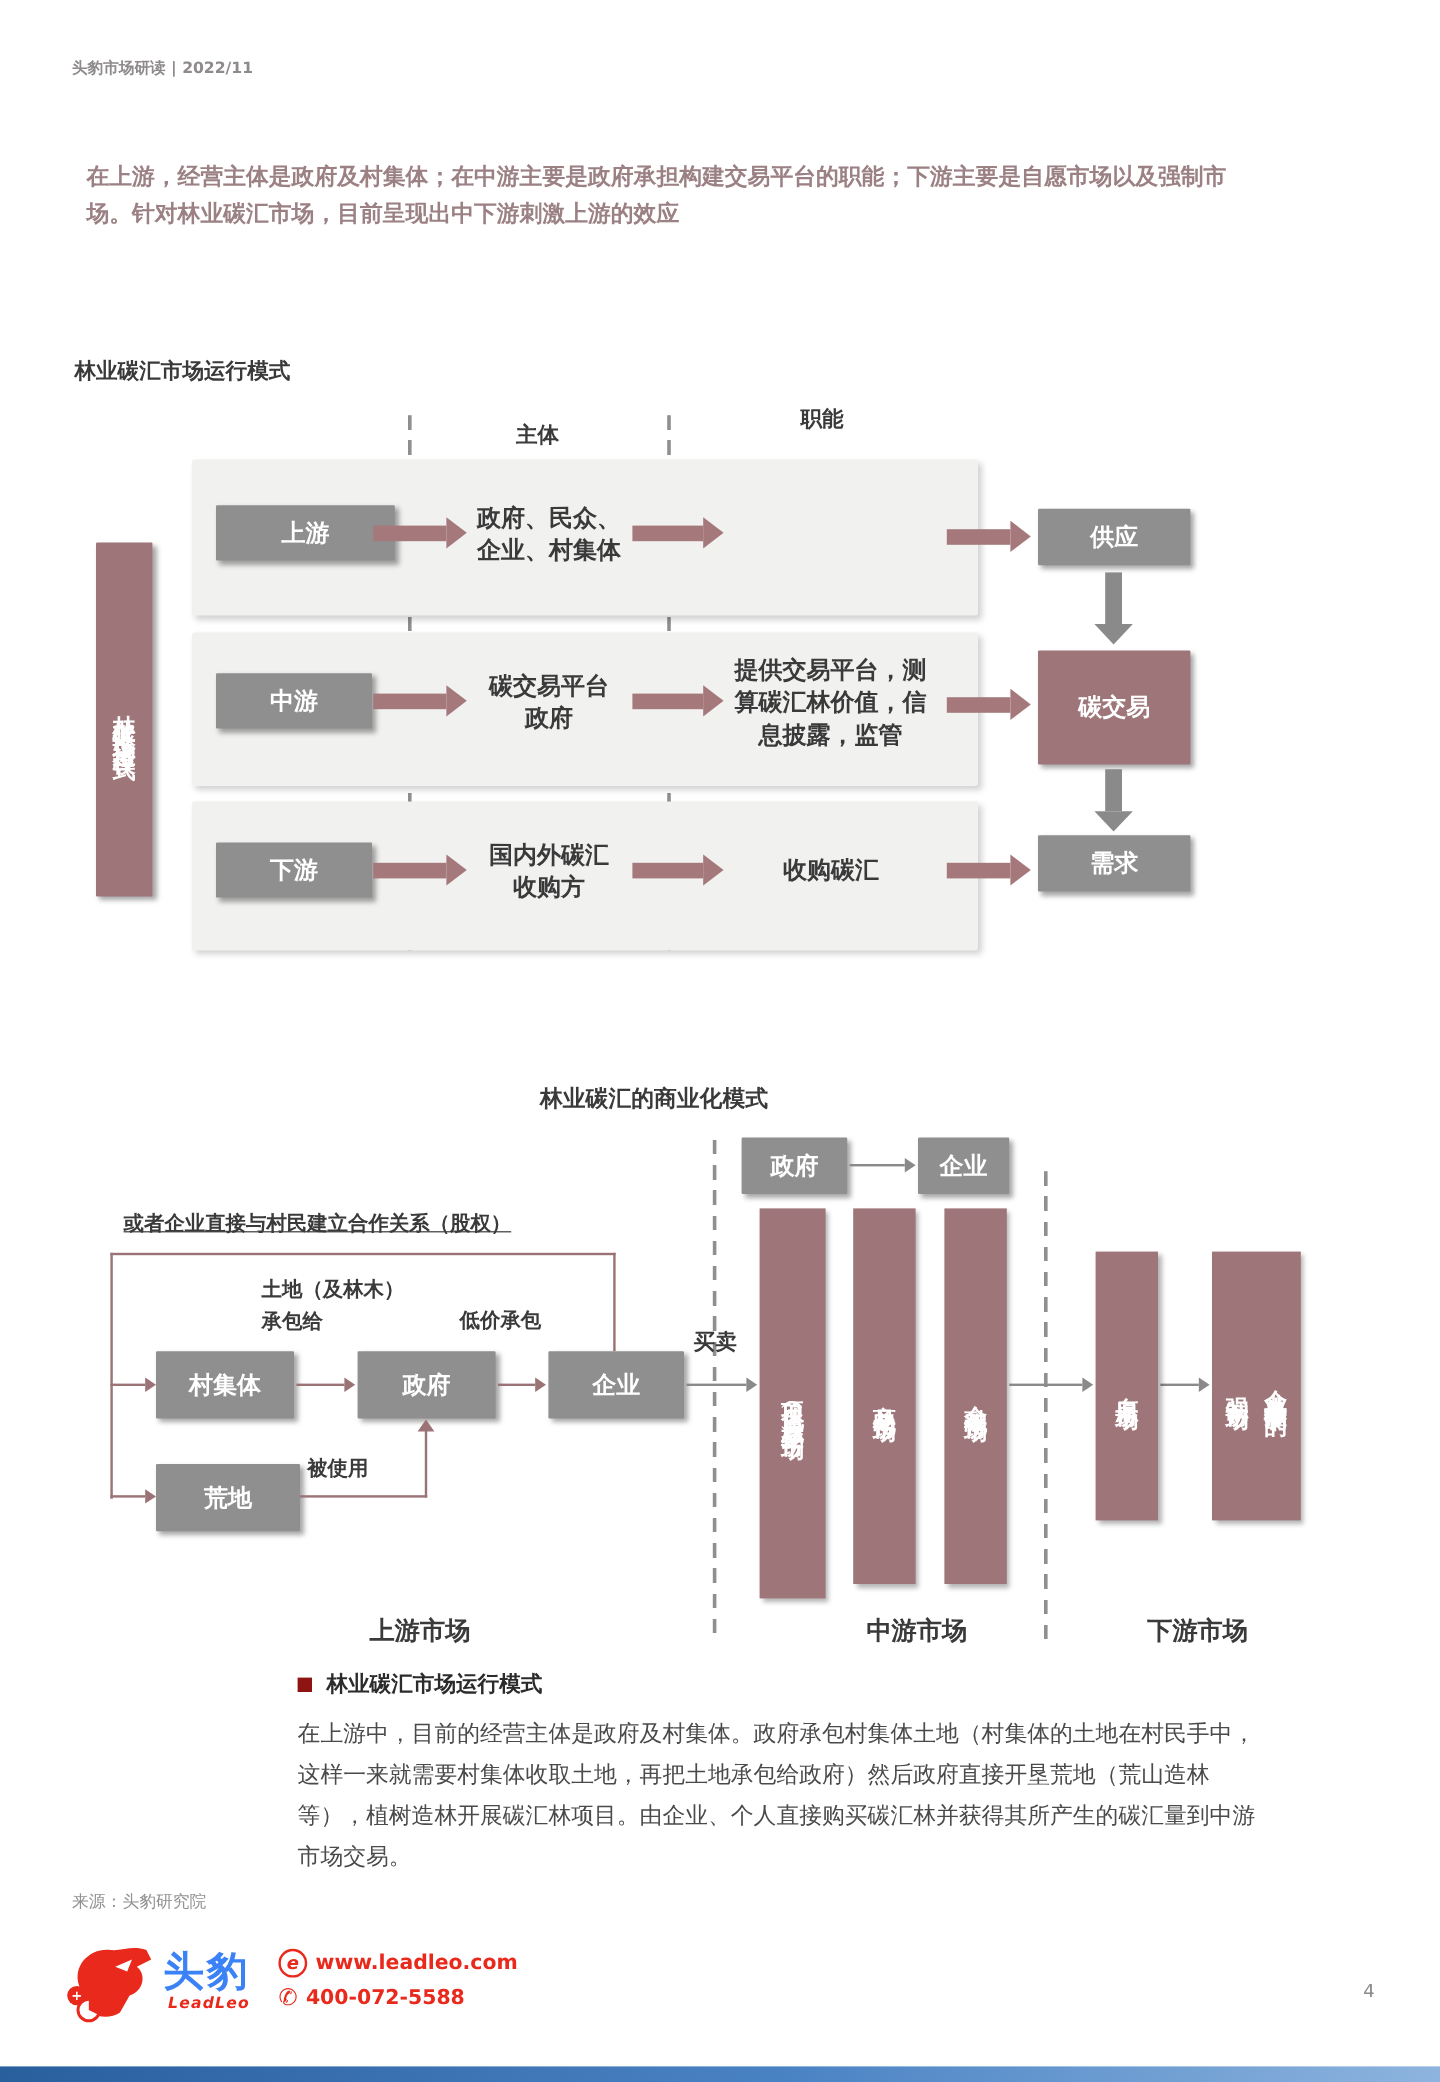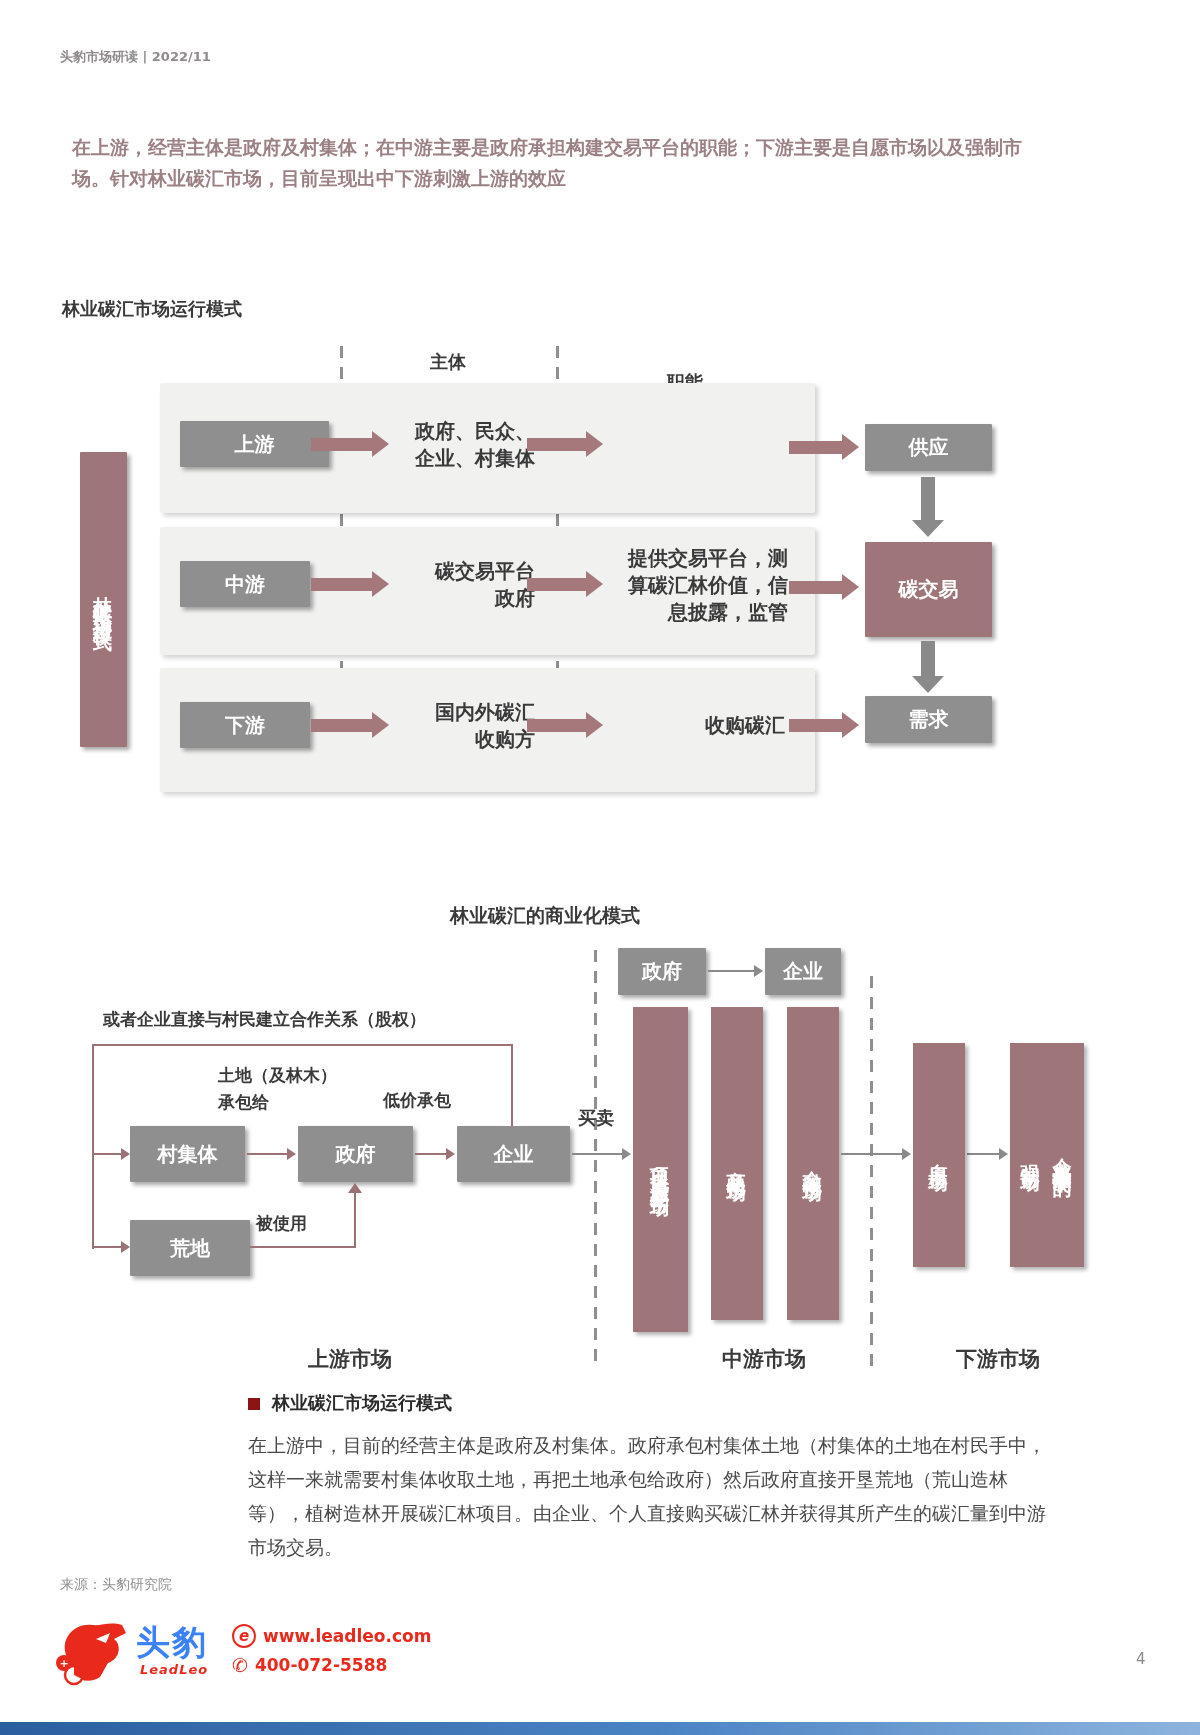--- a/index.html
+++ b/index.html
@@ -8,21 +8,21 @@
     background:#ffffff;overflow:hidden;
     font-family:"DejaVu Sans","Liberation Sans",sans-serif;
   }
   .abs{position:absolute;}
   .ml{white-space:pre-line;}
   
   .hdr{font-size:13px;font-weight:bold;color:#8f8a8b;}
   .intro{font-size:19px;font-weight:bold;color:#9b8084;line-height:1.62;}
   .figtitle{font-size:18px;font-weight:bold;color:#3a3a3a;}
   .colhdr{font-size:18px;font-weight:bold;color:#3a3a3a;text-align:center;width:120px;}
-  .celltxt{font-size:20px;font-weight:bold;color:#3a3a3a;text-align:right;line-height:27px;}
+  .celltxt{font-size:20px;font-weight:bold;color:#3a3a3a;text-align:center;line-height:27px;}
   .dark-lbl{font-size:17px;font-weight:bold;color:#3a3a3a;}
   .big-lbl{font-size:21px;font-weight:bold;color:#3a3a3a;}
   
   .panel{background:#f1f1f0;border-radius:2px;box-shadow:3px 3px 5px rgba(0,0,0,0.18);}
   .gbox{background:#8f8f8f;color:#fff;font-weight:bold;font-size:20px;
         display:flex;align-items:center;justify-content:center;
         box-shadow:3px 3px 4px rgba(0,0,0,0.35);border-radius:1px;}
   .mbox{background:#9e767a;color:#fff;font-weight:bold;font-size:20px;
         display:flex;align-items:center;justify-content:center;
         box-shadow:3px 3px 4px rgba(0,0,0,0.35);border-radius:1px;}
@@ -70,21 +70,21 @@
 
 <div class="page">
 
   <div class="abs hdr" style="left:60px;top:48px;">头豹市场研读 | 2022/11</div>
 
   <div class="abs intro" style="left:72px;top:132px;width:952px;">在上游，经营主体是政府及村集体；在中游主要是政府承担构建交易平台的职能；下游主要是自愿市场以及强制市场。针对林业碳汇市场，目前呈现出中下游刺激上游的效应</div>
 
   <div class="abs figtitle" style="left:62px;top:297px;">林业碳汇市场运行模式</div>
 
   <div class="abs colhdr" style="left:388px;top:350px;">主体</div>
-  <div class="abs colhdr" style="left:625px;top:370px;">职能</div>
+  <div class="abs colhdr" style="left:625px;top:337px;">职能</div>
 
   <div class="abs dashv" style="left:340px;top:346px;height:446px;"></div>
   <div class="abs dashv" style="left:556px;top:346px;height:446px;"></div>
 
   <div class="abs mbox" style="left:80px;top:452px;width:47px;height:295px;">
     <span class="vtext" style="font-size:19px;letter-spacing:4px;">林业碳汇市场运行模式</span>
   </div>
 
   <div class="abs panel" style="left:160px;top:383px;width:655px;height:130px;"></div>
   <div class="abs panel" style="left:160px;top:527px;width:655px;height:128px;"></div>
@@ -160,21 +160,21 @@
   <div class="abs gbox" style="left:618px;top:948px;width:88px;height:47px;">政府</div>
   <div class="abs tarrow gray" style="left:708px;top:965px;width:55px;">
       <div class="line"></div>
       <div class="tip"></div>
     </div>
   <div class="abs gbox" style="left:765px;top:948px;width:76px;height:47px;">企业</div>
 
   <div class="abs dashv" style="left:594px;top:950px;height:420px;"></div>
   <div class="abs dashv" style="left:870px;top:976px;height:394px;"></div>
 
-  <div class="abs dark-lbl" style="left:103px;top:1008px;">或者企业直接与村民建立合作关系（股权）</div>
+  <div class="abs dark-lbl" style="left:103px;top:1008px;text-decoration:underline;">或者企业直接与村民建立合作关系（股权）</div>
 
   <div class="abs mline" style="left:92px;top:1044px;width:421px;height:2px;"></div>
   <div class="abs mline" style="left:511px;top:1044px;width:2px;height:82px;"></div>
   <div class="abs mline" style="left:92px;top:1044px;width:2px;height:205px;"></div>
   <div class="abs tarrow maroon" style="left:92px;top:1148px;width:38px;">
       <div class="line"></div>
       <div class="tip"></div>
     </div>
   <div class="abs tarrow maroon" style="left:92px;top:1241px;width:38px;">
       <div class="line"></div>

